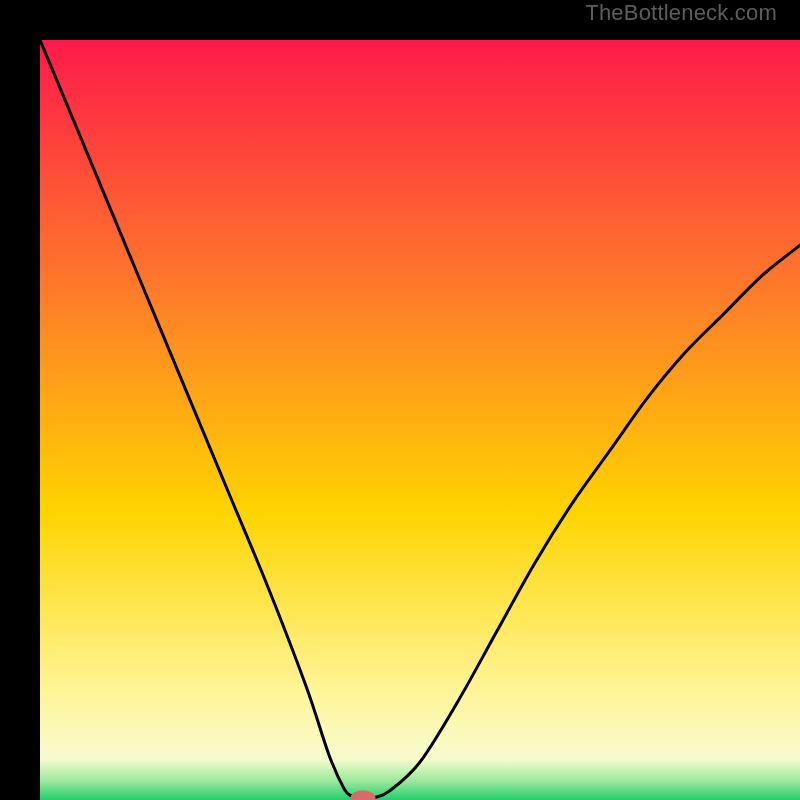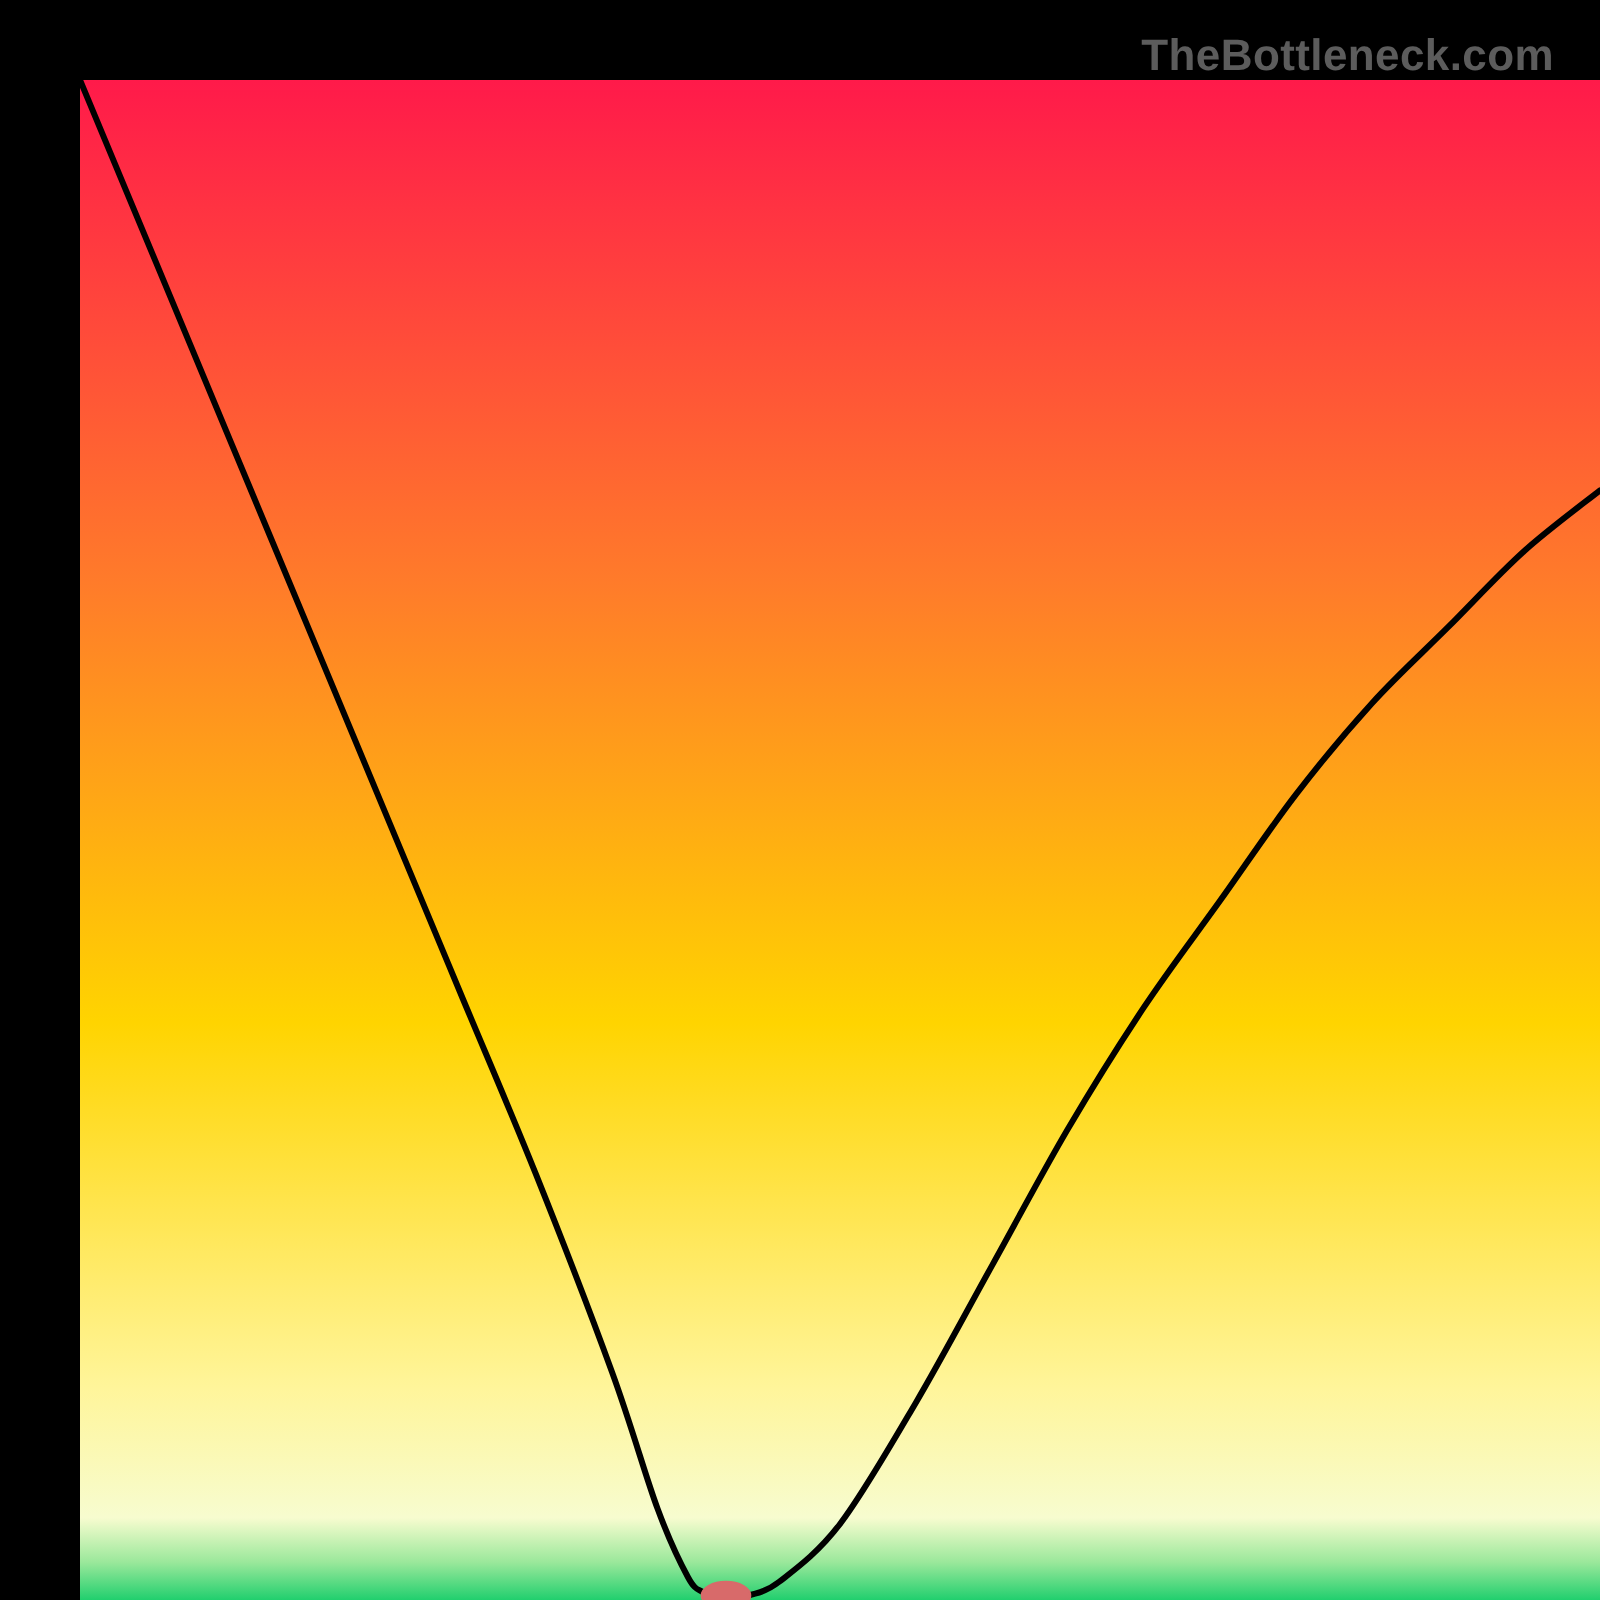--- a/index.html
+++ b/index.html
@@ -19,25 +19,25 @@
   }
   .plot-area {
     position: absolute;
     left: 20px;
     top: 20px;
     width: 760px;
     height: 760px;
   }
   .watermark {
     position: absolute;
-    top: 15px;
+    top: 0px;
     right: 23px;
     font-family: Arial, Helvetica, sans-serif;
     font-size: 22px;
-    font-weight: 700;
+    font-weight: 400;
     color: #5c5c5c;
     letter-spacing: 0.2px;
   }
   svg {
     display: block;
   }
   .curve {
     fill: none;
     stroke: #000;
     stroke-width: 3;

